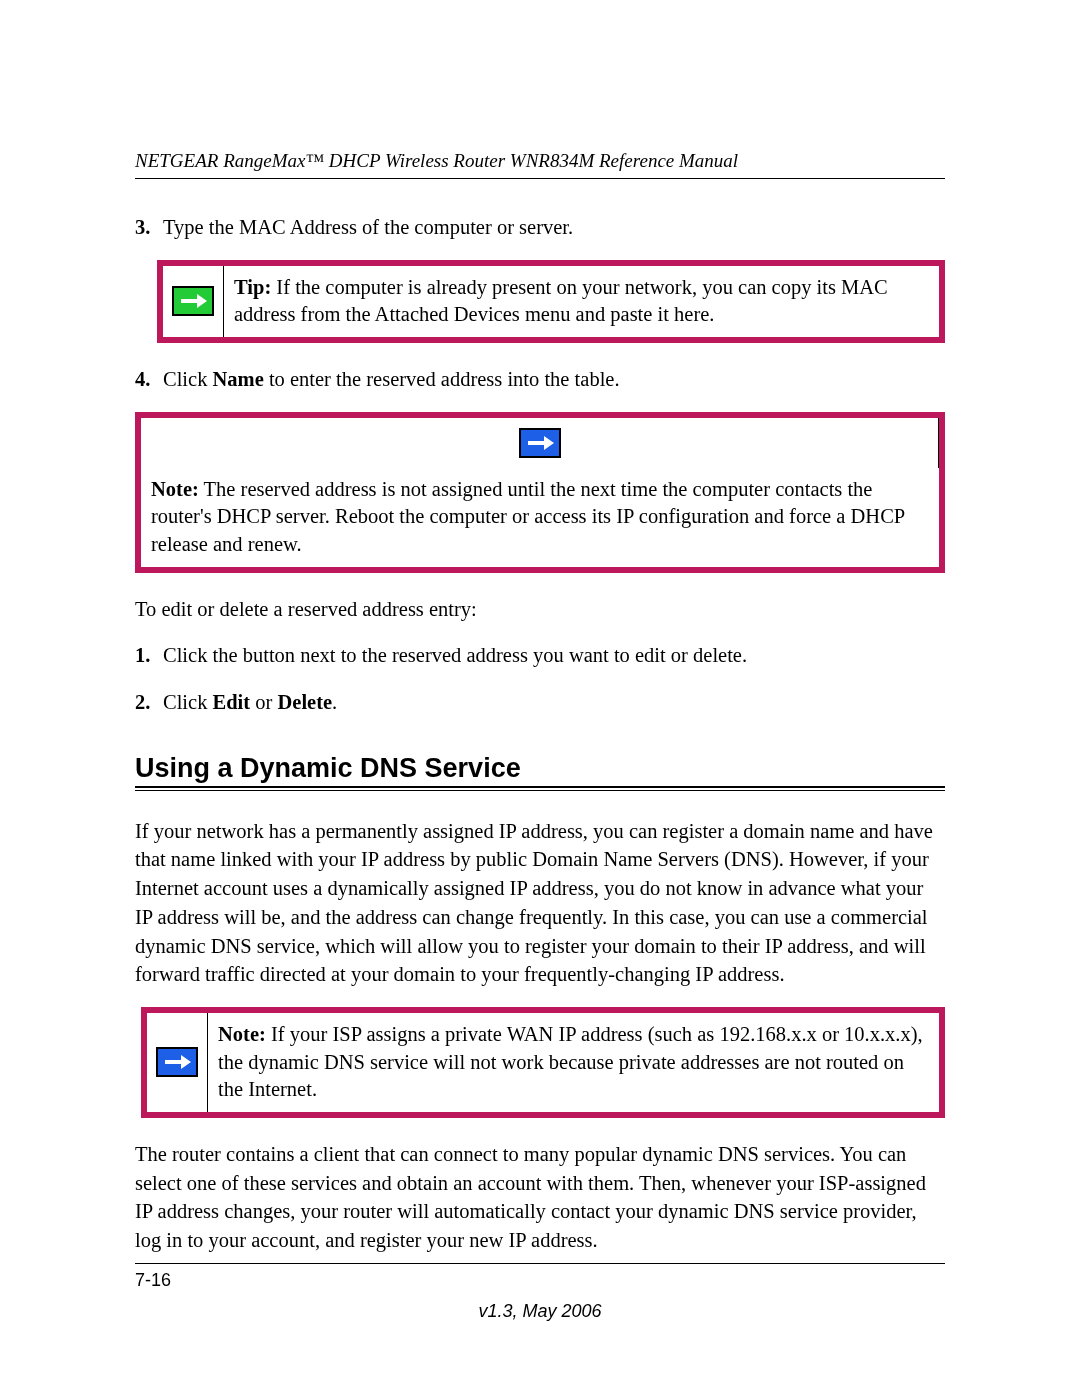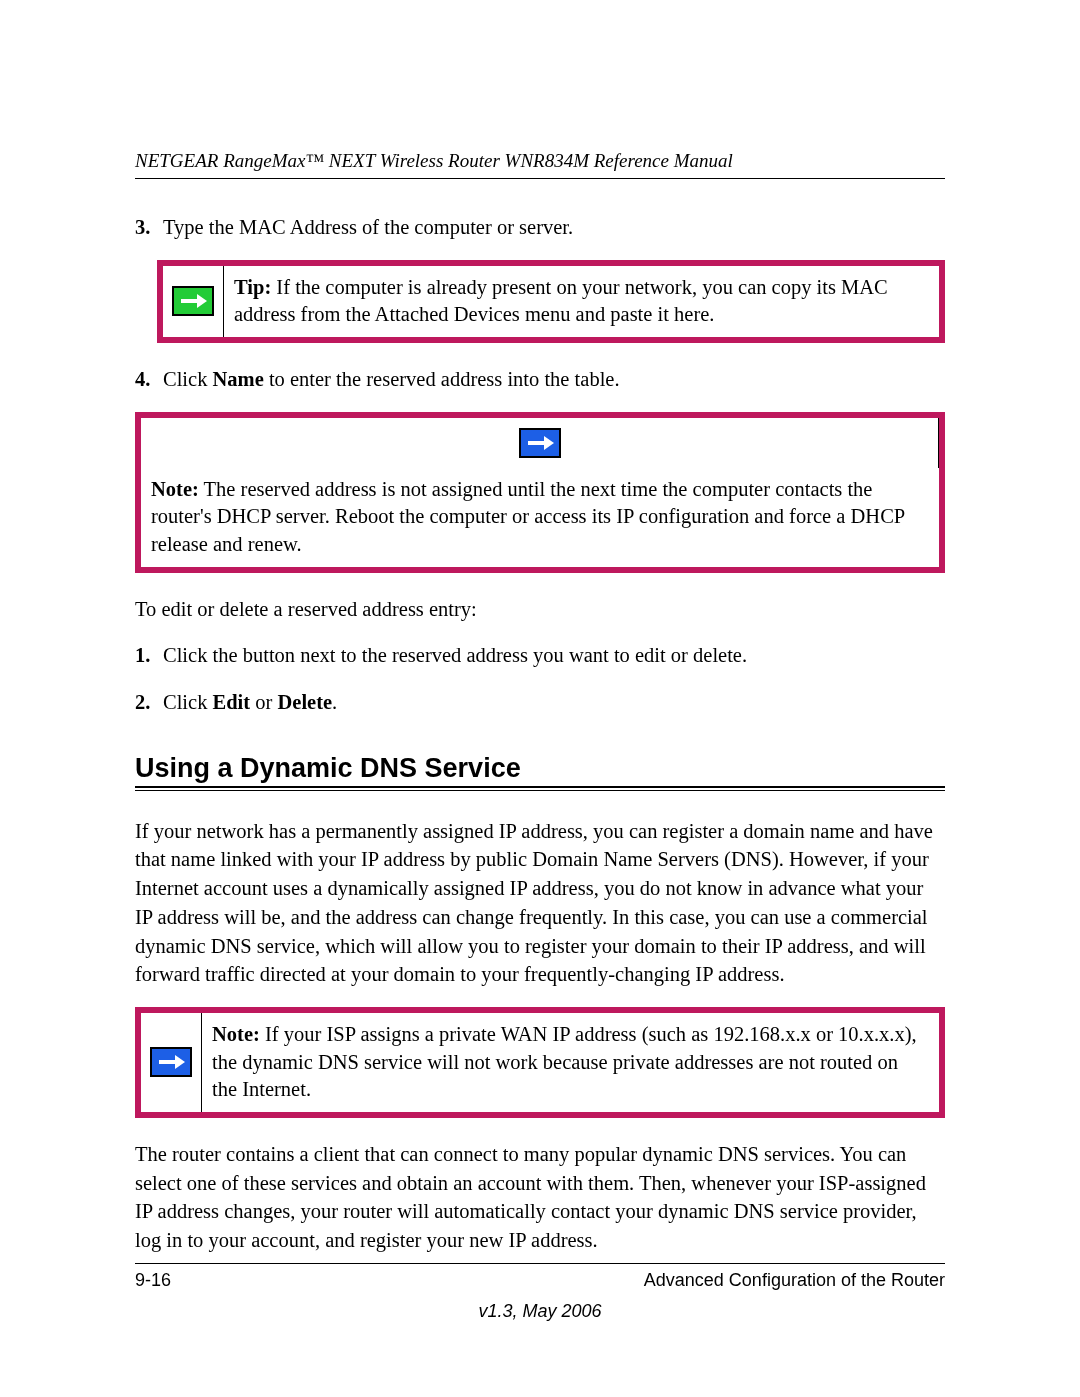--- a/index.html
+++ b/index.html
@@ -117,21 +117,21 @@
     font-size: 18px;
     margin-top: 10px;
   }
   b { font-weight: bold; }
 </style>
 </head>
 <body>
 
 <div class="page">
 
-  <div class="header-title">NETGEAR RangeMax™ NEXT Wireless Router WNR834M Reference Manual</div>
+  <div class="header-title">NETGEAR RangeMax™ DHCP Wireless Router WNR834M Reference Manual</div>
   <hr class="header-rule">
 
   <div class="ol-item body-text">
     <span class="ol-num">3.</span>
     <span>Type the MAC Address of the computer or server.</span>
   </div>
 
   <div class="callout">
     <div class="callout-icon-cell">
       <div class="arrow-box arrow-green">
@@ -180,38 +180,37 @@
       <span>Click </span><b>Edit</b><span> or </span><b>Delete</b><span>.</span>
     </span>
   </div>
 
   <div class="section-heading">Using a Dynamic DNS Service</div>
   <hr class="heading-rule-outer">
   <hr class="heading-rule-inner">
 
   <div class="para">If your network has a permanently assigned IP address, you can register a domain name and have that name linked with your IP address by public Domain Name Servers (DNS). However, if your Internet account uses a dynamically assigned IP address, you do not know in advance what your IP address will be, and the address can change frequently. In this case, you can use a commercial dynamic DNS service, which will allow you to register your domain to their IP address, and will forward traffic directed at your domain to your frequently-changing IP address.</div>
 
-  <div class="callout" style="margin-left:0;">
+  <div class="callout" style="margin-left:6px;">
     <div class="callout-icon-cell">
       <div class="arrow-box arrow-blue">
         <svg width="28" height="18" viewBox="0 0 28 18">
           <line x1="2" y1="9" x2="20" y2="9" stroke="#fff" stroke-width="4"></line>
           <polygon points="18,2 28,9 18,16" fill="#fff"></polygon>
         </svg>
       </div>
     </div>
     <div class="callout-text">
       <span class="lead">Note:</span><span> If your ISP assigns a private WAN IP address (such as 192.168.x.x or 10.x.x.x), the dynamic DNS service will not work because private addresses are not routed on the Internet.</span>
     </div>
   </div>
 
   <div class="para">The router contains a client that can connect to many popular dynamic DNS services. You can select one of these services and obtain an account with them. Then, whenever your ISP-assigned IP address changes, your router will automatically contact your dynamic DNS service provider, log in to your account, and register your new IP address.</div>
 
   <div class="footer">
     <hr class="footer-rule">
     <div class="footer-row">
-      <span>9-16</span>
-      <span>Advanced Configuration of the Router</span>
+      <span>7-16</span>
     </div>
     <div class="footer-version">v1.3, May 2006</div>
   </div>
 
 </div>
 
 </body></html>

